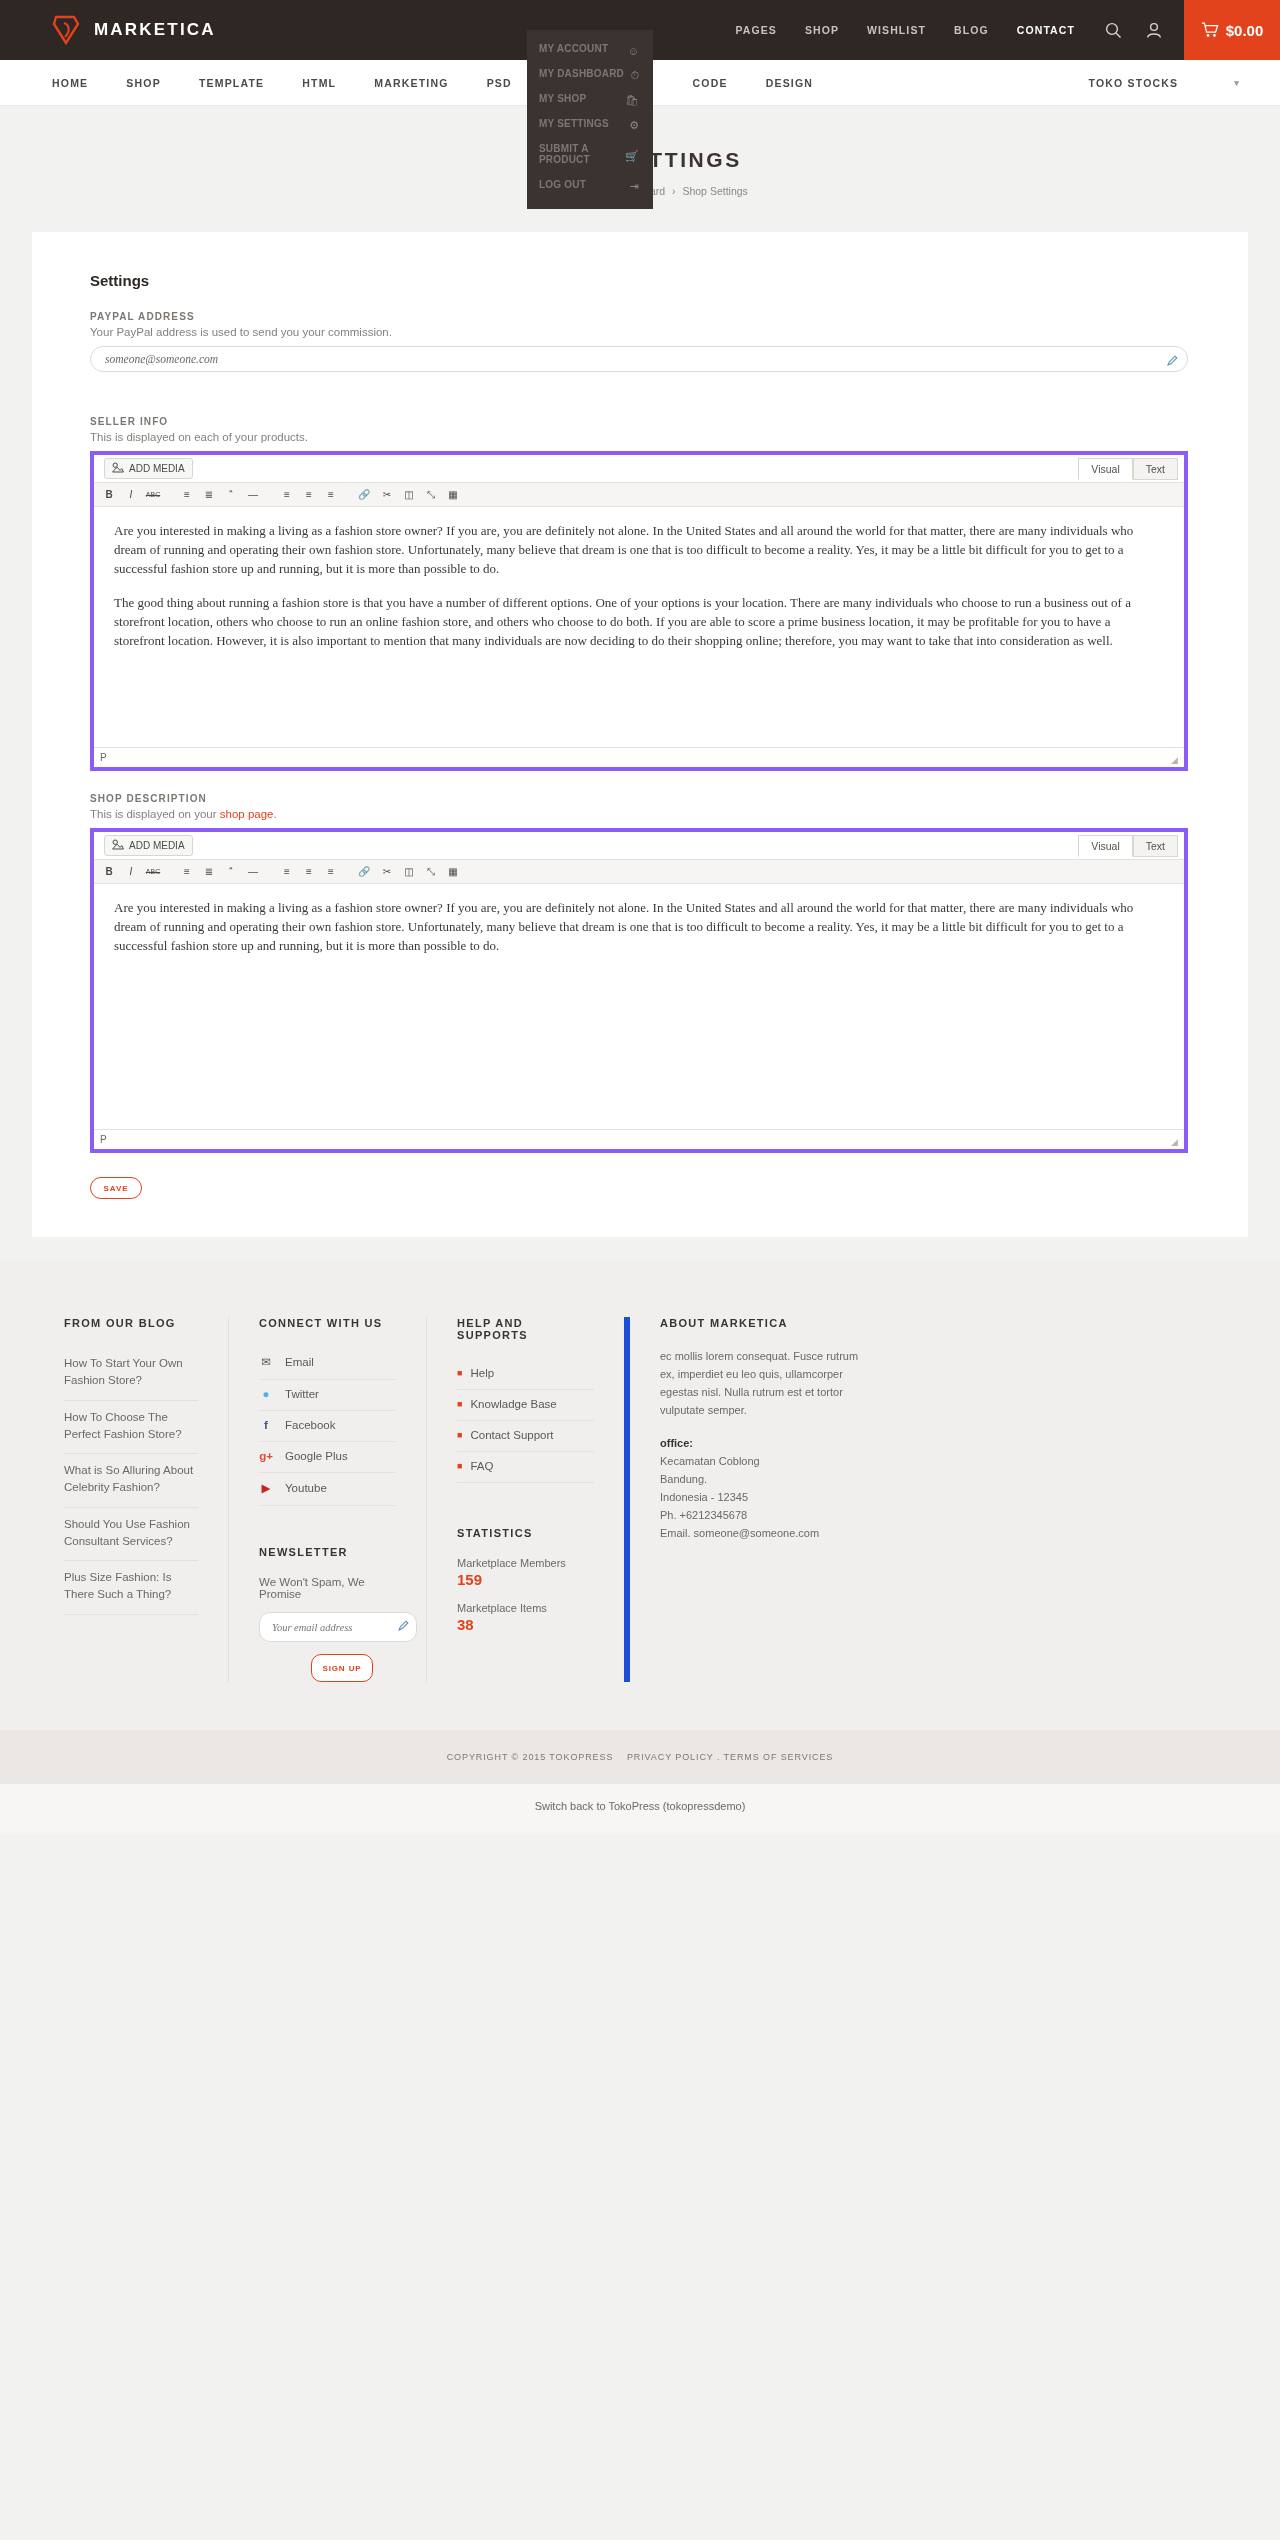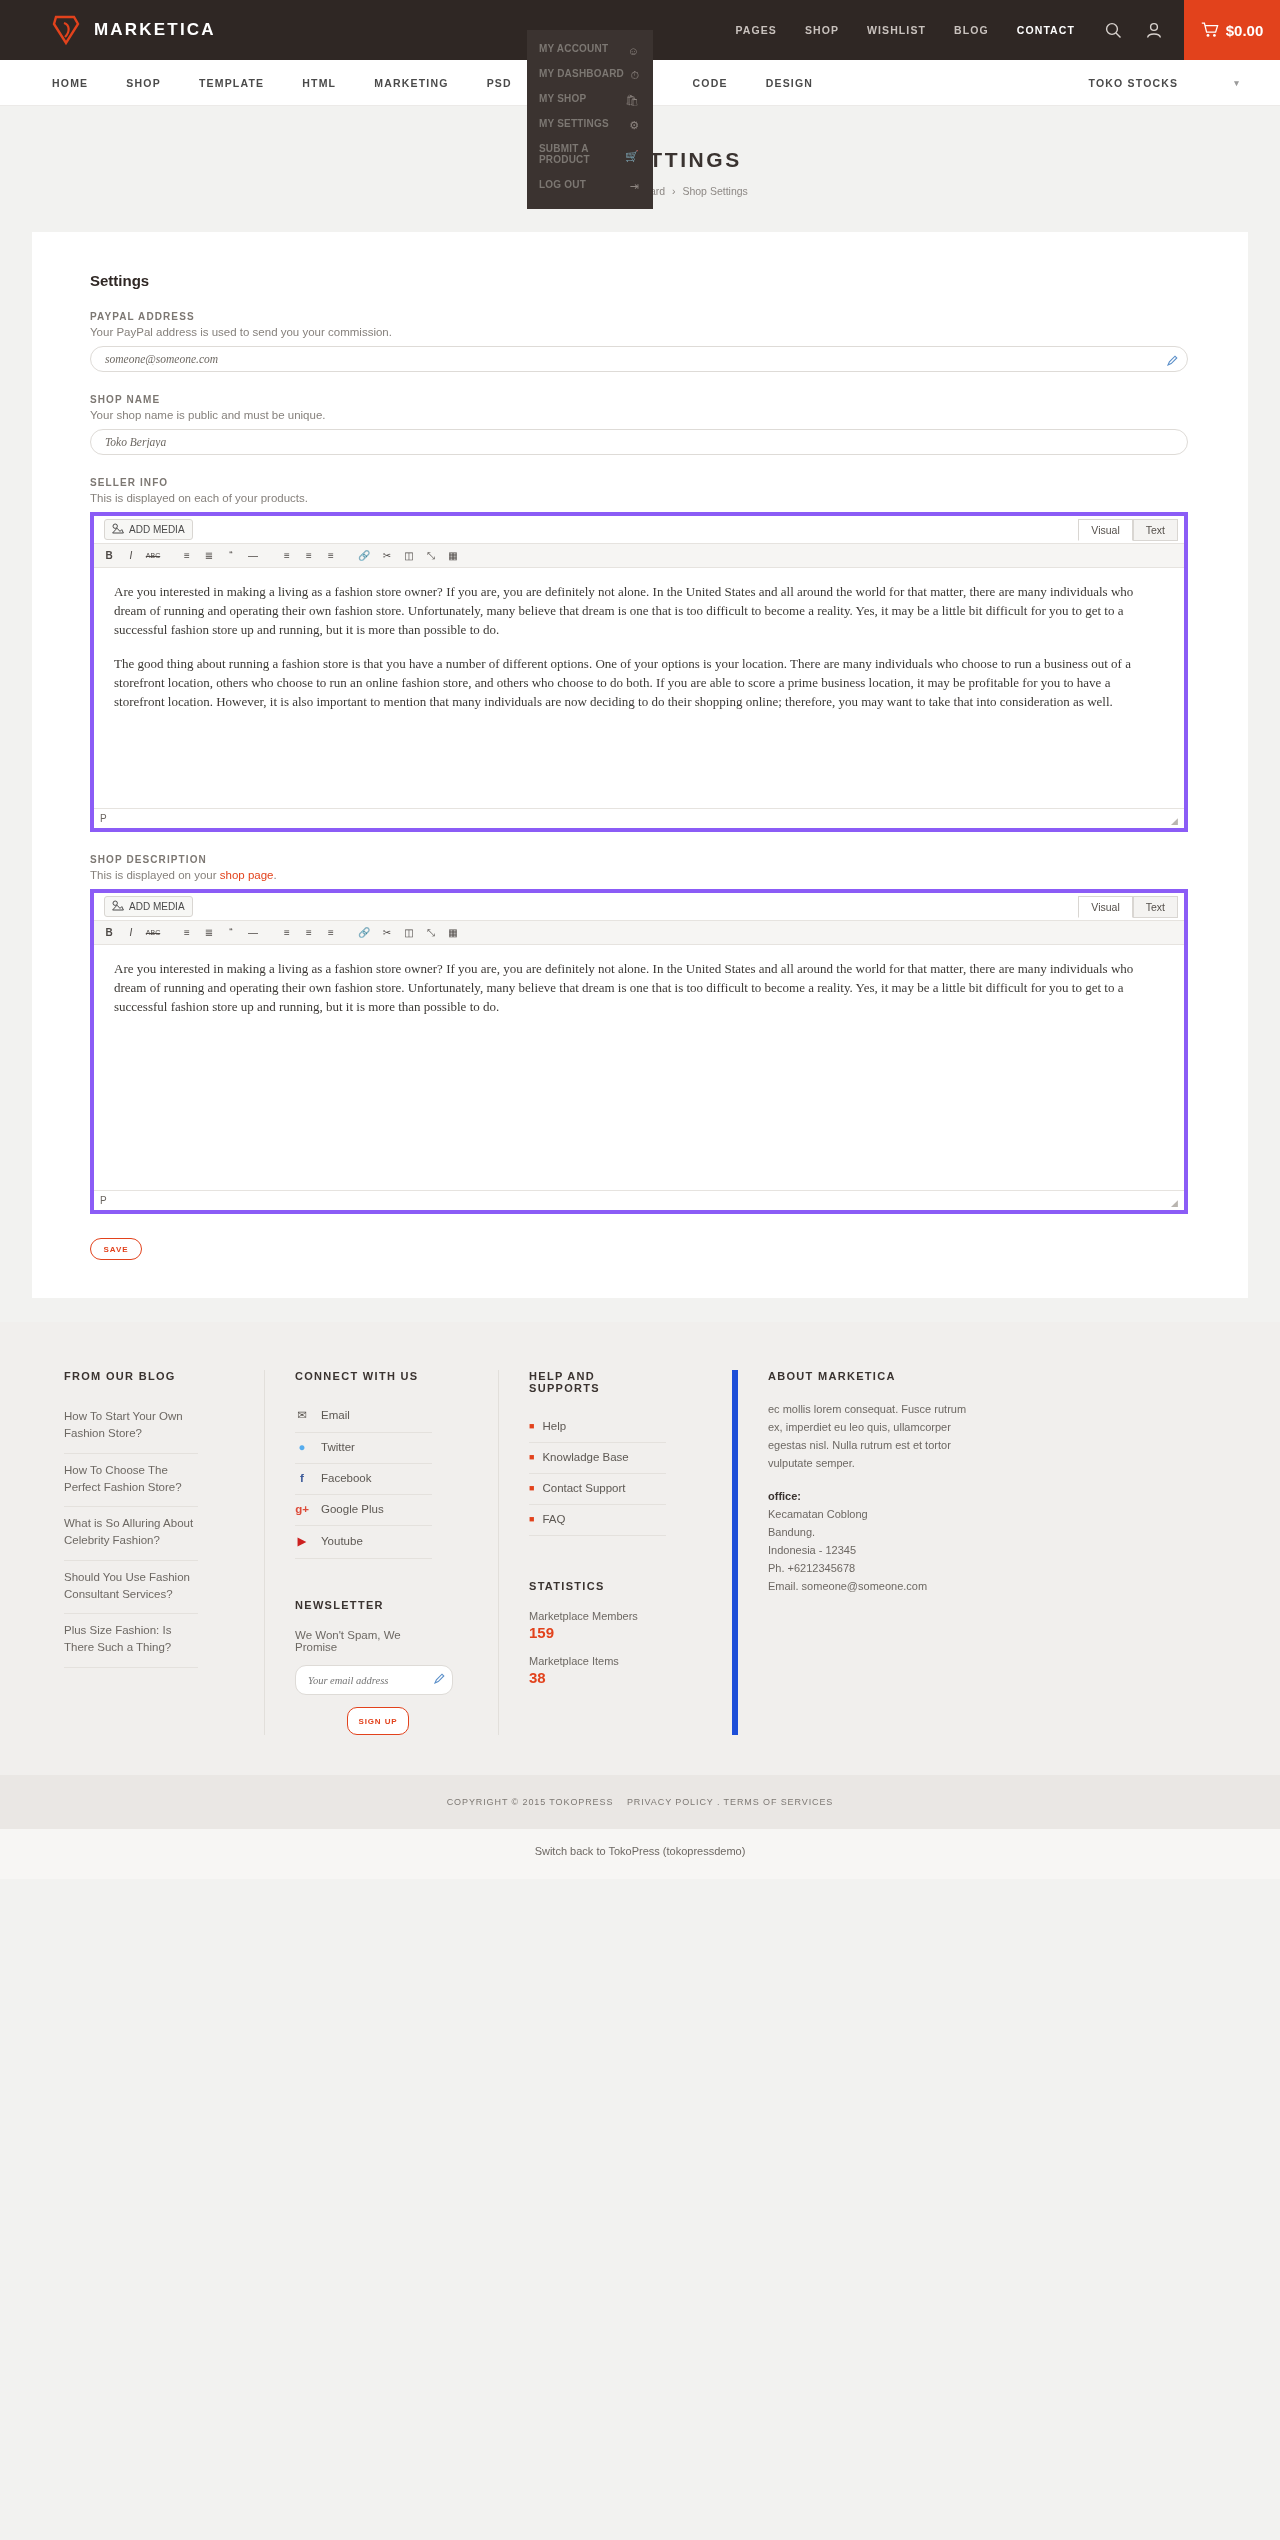--- a/index.html
+++ b/index.html
@@ -145,21 +145,21 @@
 
   .save-btn {
     margin:24px 0 0 28px; width:52px; height:22px; border:1px solid #e2421c;
     border-radius:11px; color:#e2421c; font-size:8px; letter-spacing:1px;
     font-weight:bold; display:flex; align-items:center; justify-content:center;
     background:#fff; cursor:pointer;
   }
 
   
   .footer { background:#f1efed; margin-top:24px; padding:48px 0 40px 0; }
-  .fcols { width:1216px; margin:0 auto; display:flex;gap:36px; }
+  .fcols { width:1216px; margin:8px auto; display:flex; }
   .fcol { padding-right:30px; }
   .fcol.c1 { width:196px; padding-left:32px; }
   .fcol.c2 { width:198px; border-left:1px solid #e2dfdb; padding-left:30px; }
   .fcol.c3 { width:198px; border-left:1px solid #e2dfdb; padding-left:30px; }
   .fcol.c4 { width:280px; border-left:6px solid #1d4ed8; padding-left:30px; }
   .fh {
     font-size:11px; letter-spacing:1.3px; color:#3a3330; font-weight:bold;
     margin-bottom:18px; text-transform:uppercase;
   }
   .blog-link {
@@ -318,27 +318,20 @@
         <span class="pen">
           <svg width="11" height="12" viewBox="0 0 11 12">
               <path d="M1 11 L2.4 7.8 L8 2.2 L9.8 4 L4.2 9.6 Z" fill="none" stroke="#5b8fc9" stroke-width="1.1"></path>
             </svg>
         </span>
       </div>
     </div>
 
     <div class="gap"></div>
 
-    <div class="field">
-      <div class="lbl">SHOP NAME</div>
-      <div class="hint">Your shop name is public and must be unique.</div>
-      <div class="inp-wrap">
-        <input class="inp" type="text" value="Toko Berjaya" style="">
-      </div>
-    </div>
 
     <div class="gap"></div>
 
     <div class="field">
       <div class="lbl">SELLER INFO</div>
       <div class="hint">This is displayed on each of your products.</div>
 
       <div class="editor">
         <div class="ed-top">
           <div class="addmedia">

